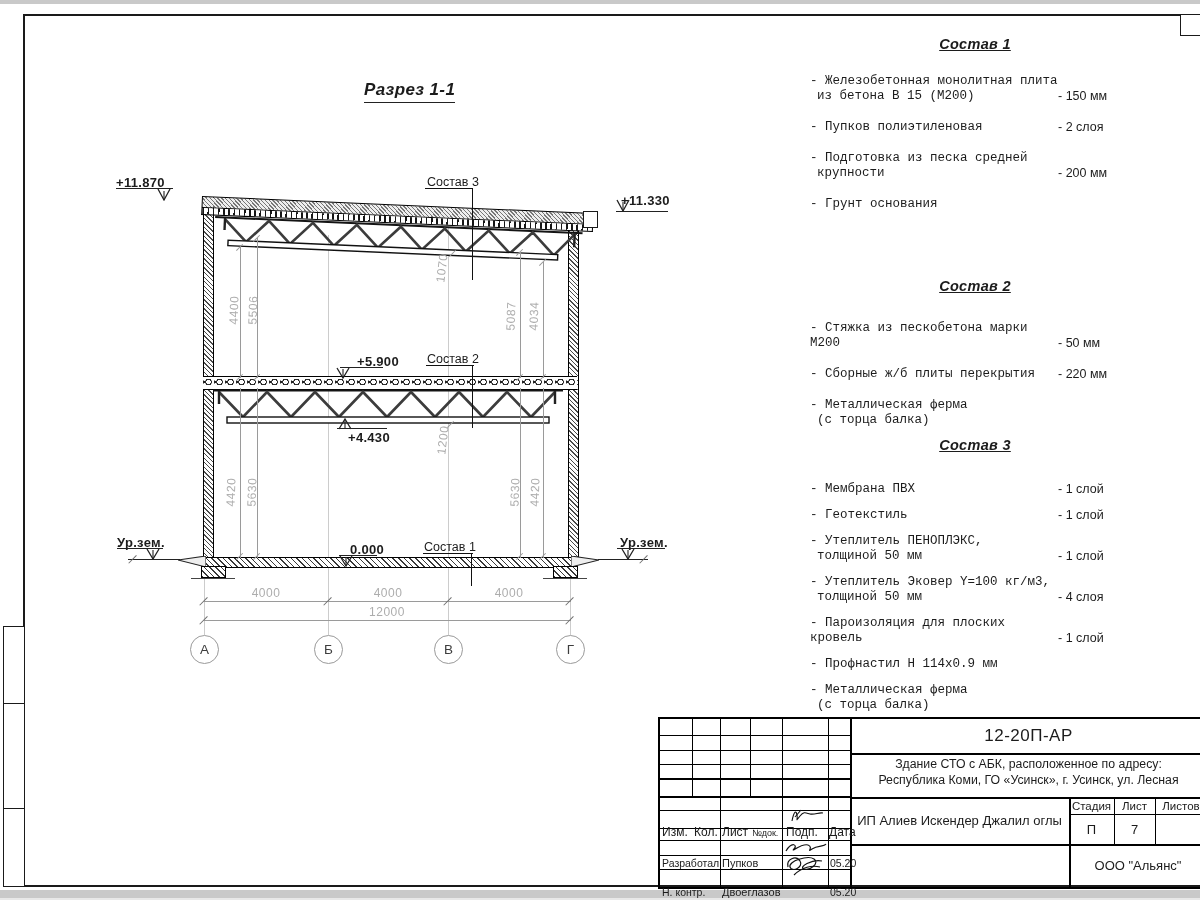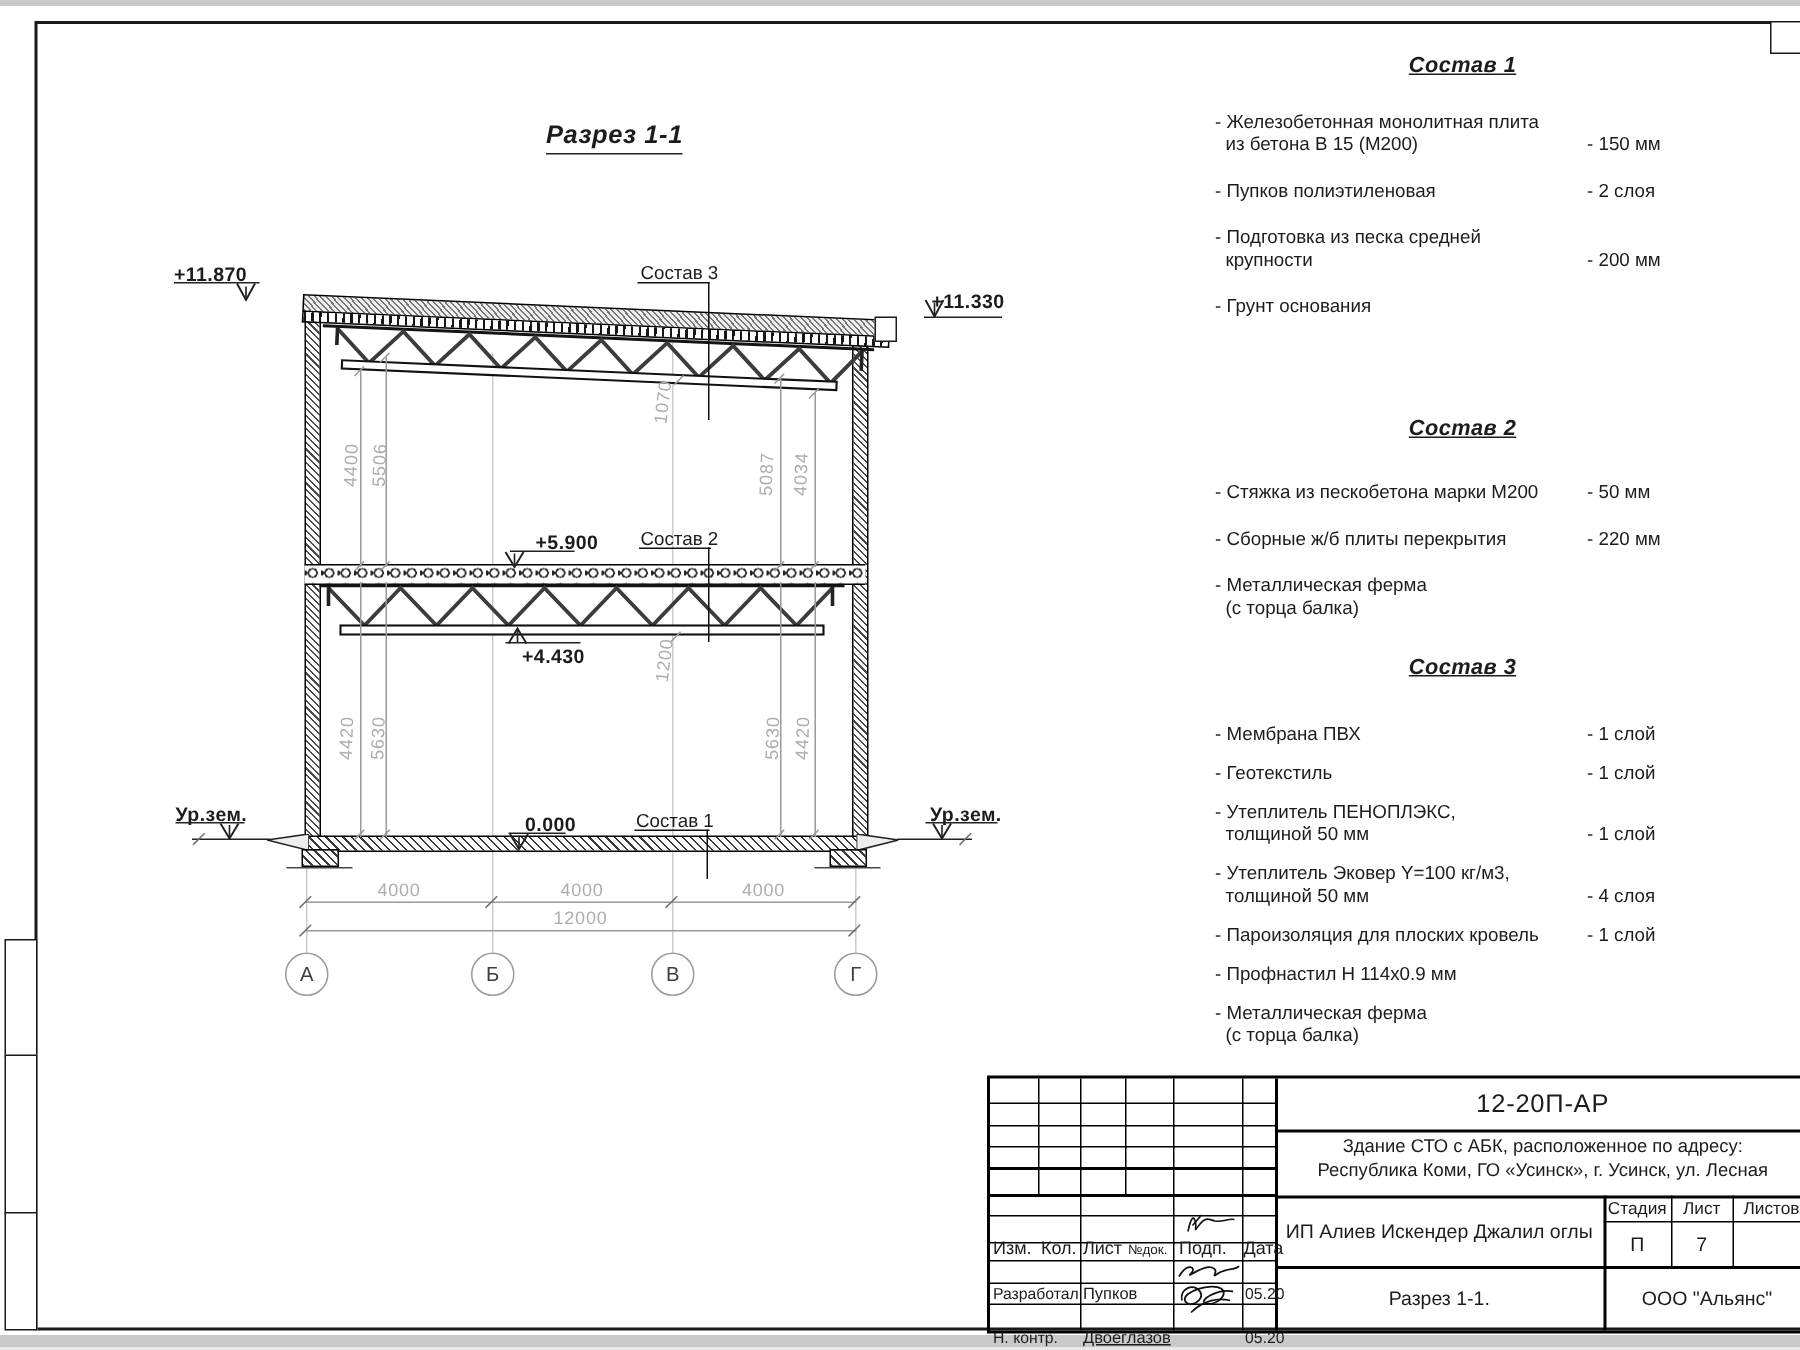--- a/index.html
+++ b/index.html
@@ -36,21 +36,21 @@
   .vdim{font-size:12px;color:#adadad;letter-spacing:.6px;width:44px;text-align:center;
         transform:rotate(-88deg);white-space:nowrap;}
   .hdim{font-size:12px;color:#adadad;letter-spacing:.5px;text-align:center;white-space:nowrap;}
   .bubble{width:27px;height:27px;border:1.3px solid #9a9a9a;border-radius:50%;
           display:flex;align-items:center;justify-content:center;
           font-size:13.5px;color:#3d3d3d;background:#fff;}
   .comp{width:330px;}
   .comp h3{margin:0;font-size:14.5px;font-style:italic;font-weight:700;text-align:center;
            text-decoration:underline;letter-spacing:.3px;}
   .ci{display:flex;align-items:flex-end;font-size:12.5px;line-height:15px;}
-  .ci .cl{width:248px;}
+  .ci .cl{width:248px;font-family:Liberation Mono, monospace;}
   .ci .cv{white-space:nowrap;}
   .m16{margin-bottom:16px;} .m11{margin-bottom:11px;}
   .tb-line{background:#000;}
   .tbt{font-size:11px;white-space:nowrap;margin-top:44px;}
   .cellc{display:flex;align-items:center;justify-content:center;text-align:center;}
   .sec-title{font-size:17px;font-style:italic;font-weight:700;letter-spacing:.4px;
              border-bottom:1.4px solid #222;padding-bottom:2px;}
   svg{display:block;}
 </style>
 </head>
@@ -342,21 +342,21 @@
     <span class="abs tbt" style="left:34px;top:62px;font-size:12px;">Кол.</span>
     <span class="abs tbt" style="left:62px;top:62px;font-size:12px;">Лист</span>
     <span class="abs tbt" style="left:92px;top:65px;font-size:9px;">№док.</span>
     <span class="abs tbt" style="left:126px;top:62px;font-size:12px;">Подп.</span>
     <span class="abs tbt" style="left:169px;top:62px;font-size:12px;">Дата</span>
 
     <span class="abs tbt" style="left:2px;top:94px;font-size:10.5px;">Разработал</span>
     <span class="abs tbt" style="left:62px;top:94px;">Пупков</span>
     <span class="abs tbt" style="left:170px;top:94px;font-size:10.5px;">05.20</span>
     <span class="abs tbt" style="left:2px;top:123px;font-size:10.5px;">Н. контр.</span>
-    <span class="abs tbt" style="left:62px;top:123px;text-decoration:underline;">Двоеглазов</span>
+    <span class="abs tbt" style="left:62px;top:123px;">Двоеглазов</span>
     <span class="abs tbt" style="left:170px;top:123px;font-size:10.5px;">05.20</span>
     <span class="abs tbt" style="left:2px;top:138px;font-size:10.5px;">ГИП</span>
     <span class="abs tbt" style="left:62px;top:138px;">Коротаев</span>
     <span class="abs tbt" style="left:170px;top:138px;font-size:10.5px;">05.20</span>
 
     <svg class="abs" style="left:126px;top:88px;" width="40" height="18" viewBox="0 0 40 18">
       <path d="M6 14 C8 4 10 3 11 8 C12 13 9 15 14 9 C18 4 20 6 24 7 C29 8 33 5 37 6" fill="none" stroke="#111" stroke-width="1.1"></path>
       <path d="M9 10 L15 3" fill="none" stroke="#111" stroke-width="1.1"></path>
     </svg>
     <svg class="abs" style="left:122px;top:118px;" width="46" height="40" viewBox="0 0 46 40">
@@ -377,17 +377,16 @@
     <div class="abs" style="left:190px;top:38px;width:357px;height:40px;text-align:center;font-size:12.3px;line-height:15.5px;">
       <div>Здание СТО с АБК, расположенное по адресу:</div>
       <div>Республика Коми, ГО «Усинск», г. Усинск, ул. Лесная</div>
     </div>
     <div class="abs cellc" style="left:190px;top:78px;width:219px;height:47px;font-size:13px;">ИП Алиев Искендер Джалил оглы</div>
     <div class="abs cellc" style="left:409px;top:78px;width:45px;height:17px;font-size:11.5px;">Стадия</div>
     <div class="abs cellc" style="left:454px;top:78px;width:41px;height:17px;font-size:11.5px;">Лист</div>
     <div class="abs cellc" style="left:495px;top:78px;width:52px;height:17px;font-size:11.5px;">Листов</div>
     <div class="abs cellc" style="left:409px;top:95px;width:45px;height:30px;font-size:13px;">П</div>
     <div class="abs cellc" style="left:454px;top:95px;width:41px;height:30px;font-size:13px;">7</div>
-    <div class="abs cellc" style="left:190px;top:125px;width:219px;height:43px;font-size:13px;">Разрез 1-1.</div>
     <div class="abs cellc" style="left:409px;top:125px;width:138px;height:43px;font-size:13px;">ООО "Альянс"</div>
   </div>
 
 </div>
 
 </body></html>

